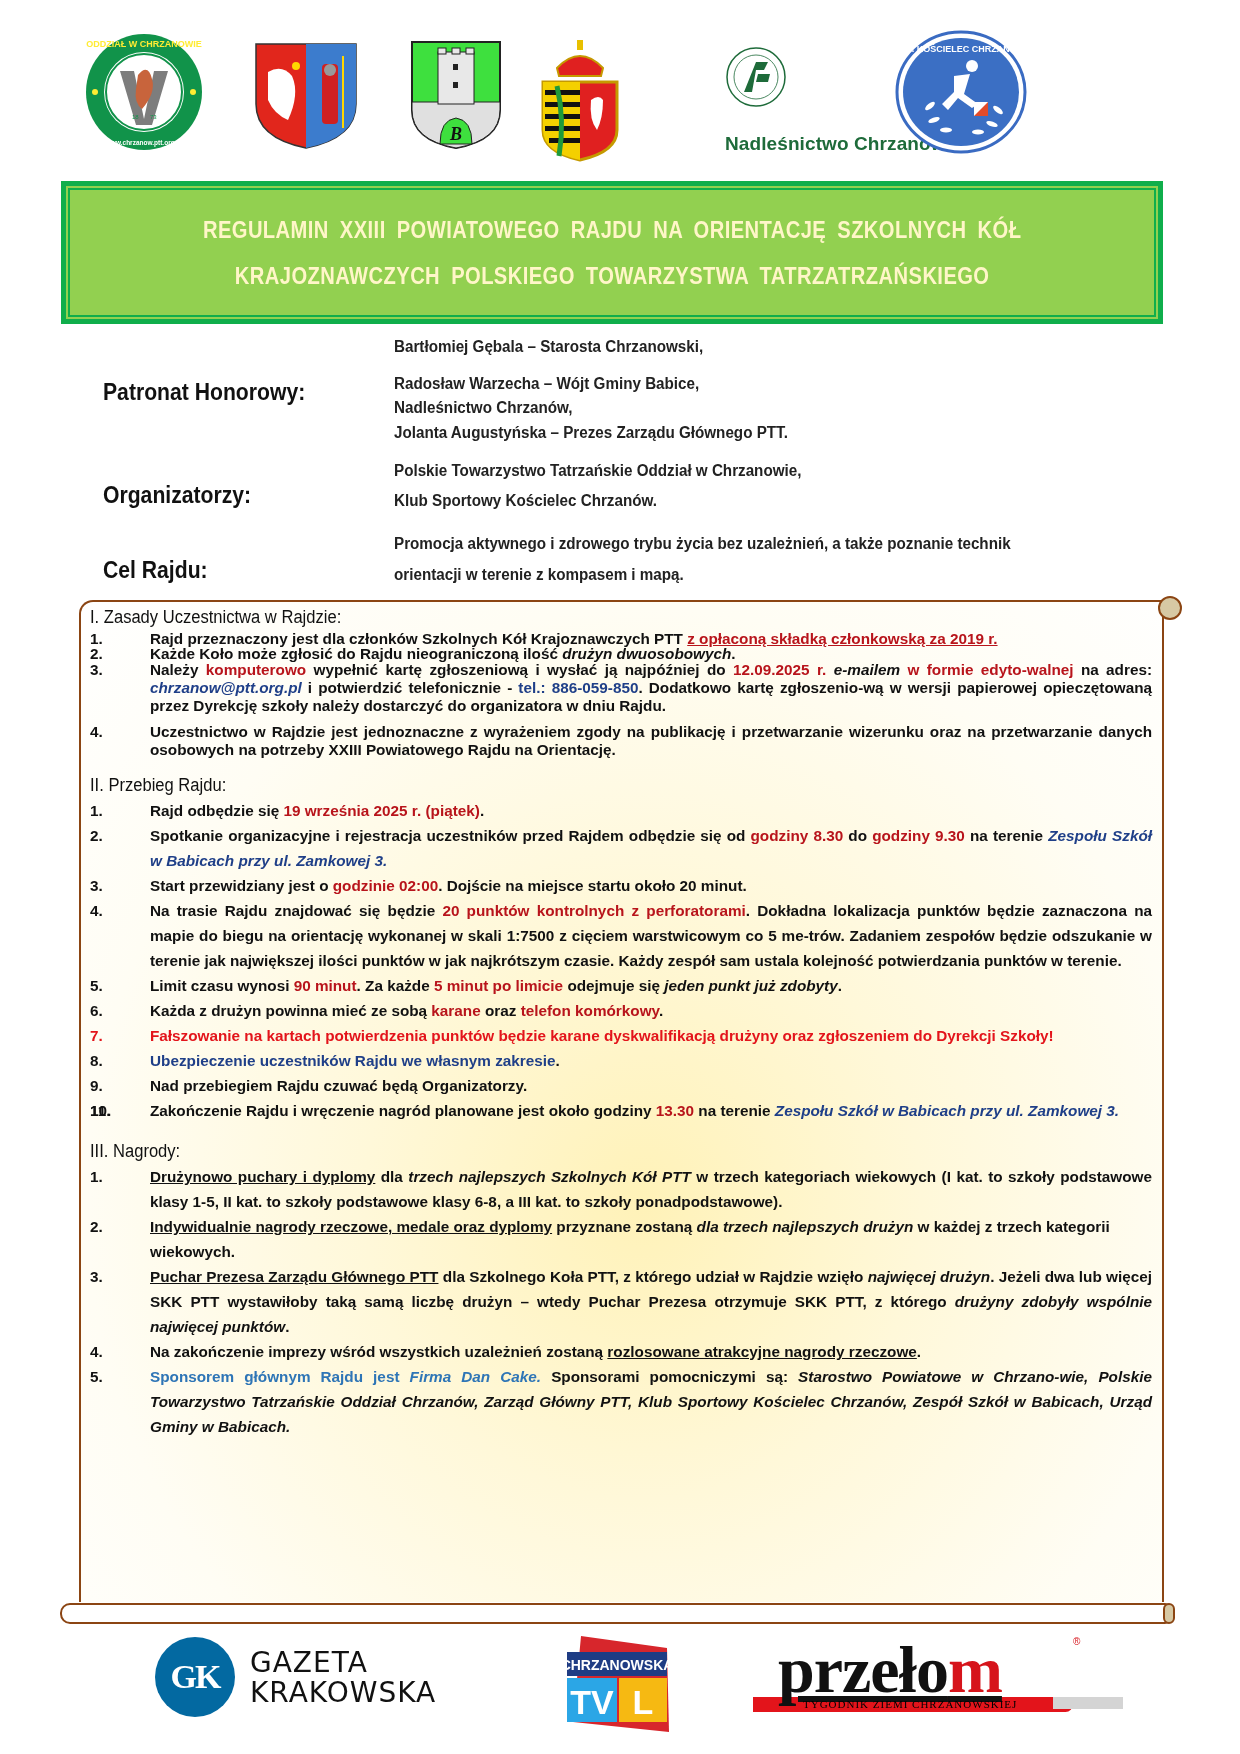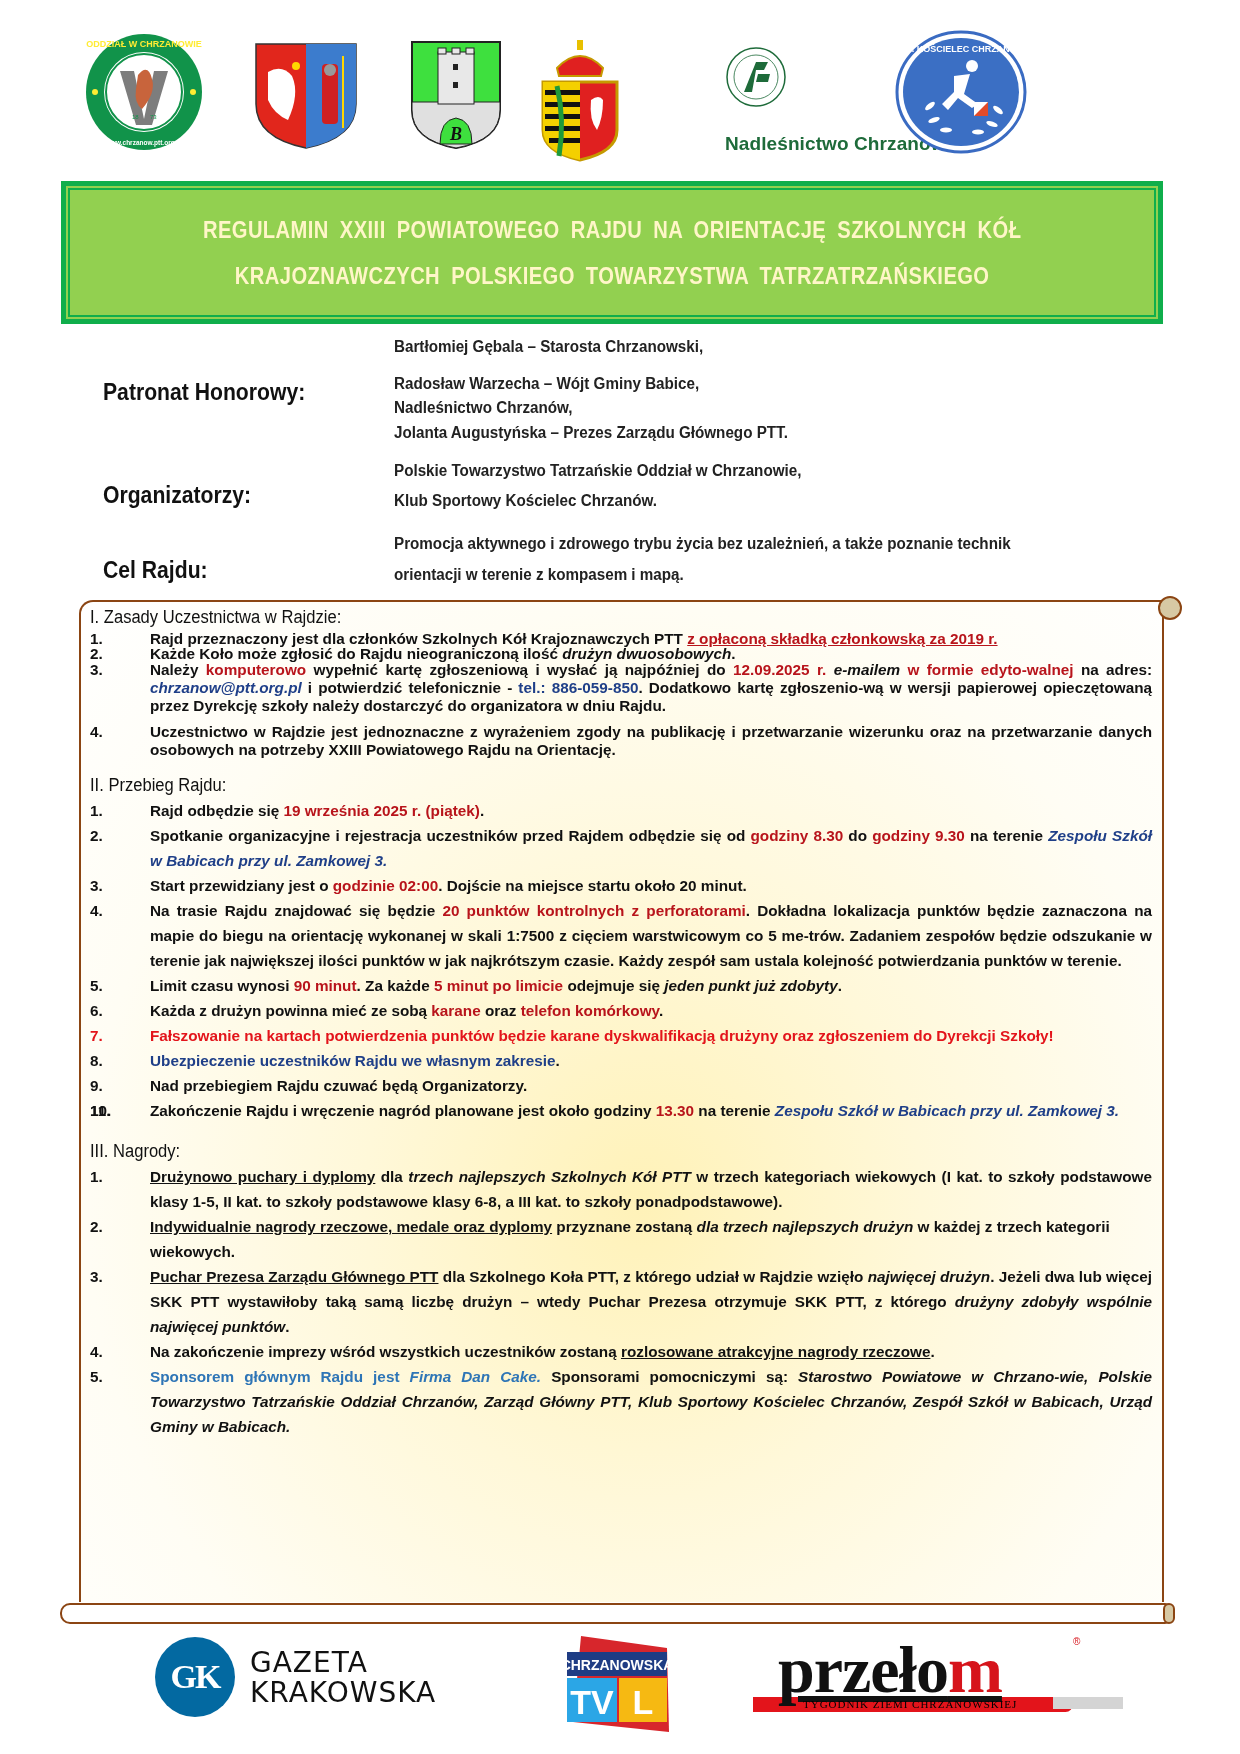--- a/index.html
+++ b/index.html
@@ -228,21 +228,21 @@
   <div class="item loose" style="margin-top:2px;">
     <span class="num">1.</span><span class="ul">Drużynowo puchary i dyplomy</span><span> dla </span><span class="it">trzech najlepszych Szkolnych Kół PTT</span><span> w trzech kategoriach wiekowych  (I kat. to szkoły podstawowe klasy 1-5,  II kat. to szkoły podstawowe klasy 6-8, a III kat. to szkoły ponadpodstawowe).</span>
   </div>
   <div class="item loose" style="text-align:left;">
     <span class="num">2.</span><span class="ul">Indywidualnie nagrody rzeczowe, medale oraz dyplomy</span><span> przyznane zostaną </span><span class="it">dla trzech najlepszych drużyn</span><span> w każdej z trzech kategorii wiekowych.</span>
   </div>
   <div class="item loose">
     <span class="num">3.</span><span class="ul">Puchar Prezesa Zarządu Głównego PTT</span><span> dla Szkolnego Koła PTT, z którego udział w Rajdzie wzięło </span><span class="it">najwięcej drużyn</span><span>. Jeżeli dwa lub więcej SKK PTT wystawiłoby taką samą liczbę drużyn – wtedy Puchar Prezesa otrzymuje SKK PTT, z którego </span><span class="it">drużyny zdobyły wspólnie najwięcej punktów</span><span>.</span>
   </div>
   <div class="item loose">
-    <span class="num">4.</span><span>Na zakończenie imprezy wśród wszystkich uczestników zostaną </span><span class="ul">rozlosowane atrakcyjne nagrody rzeczowe</span><span>.</span>
+    <span class="num">4.</span><span>Na zakończenie imprezy wśród wszystkich uzależnień zostaną </span><span class="ul">rozlosowane atrakcyjne nagrody rzeczowe</span><span>.</span>
   </div>
   <div class="item loose">
     <span class="num">5.</span><span class="lblue">Sponsorem głównym Rajdu jest </span><span class="lblue it">Firma Dan Cake.</span><span> Sponsorami pomocniczymi są: </span><span class="it">Starostwo Powiatowe w Chrzano-wie, Polskie Towarzystwo Tatrzańskie Oddział  Chrzanów,  Zarząd Główny PTT,  Klub Sportowy Kościelec Chrzanów, Zespół Szkół w Babicach, Urząd Gminy w Babicach.</span>
   </div>
 </div>
 
 <div class="gk-circle">GK</div>
 <div class="gk-text">
   <div>GAZETA</div>
   <div>KRAKOWSKA</div>

